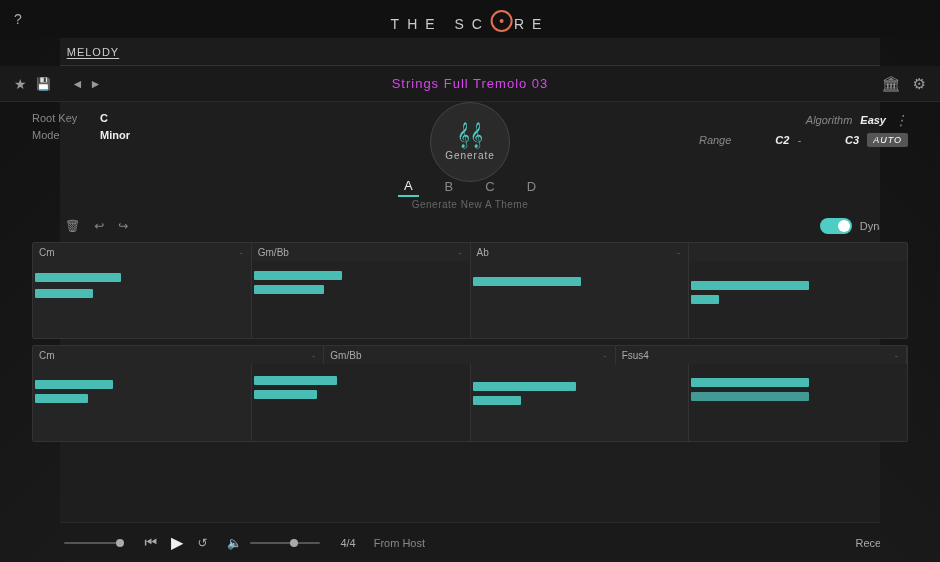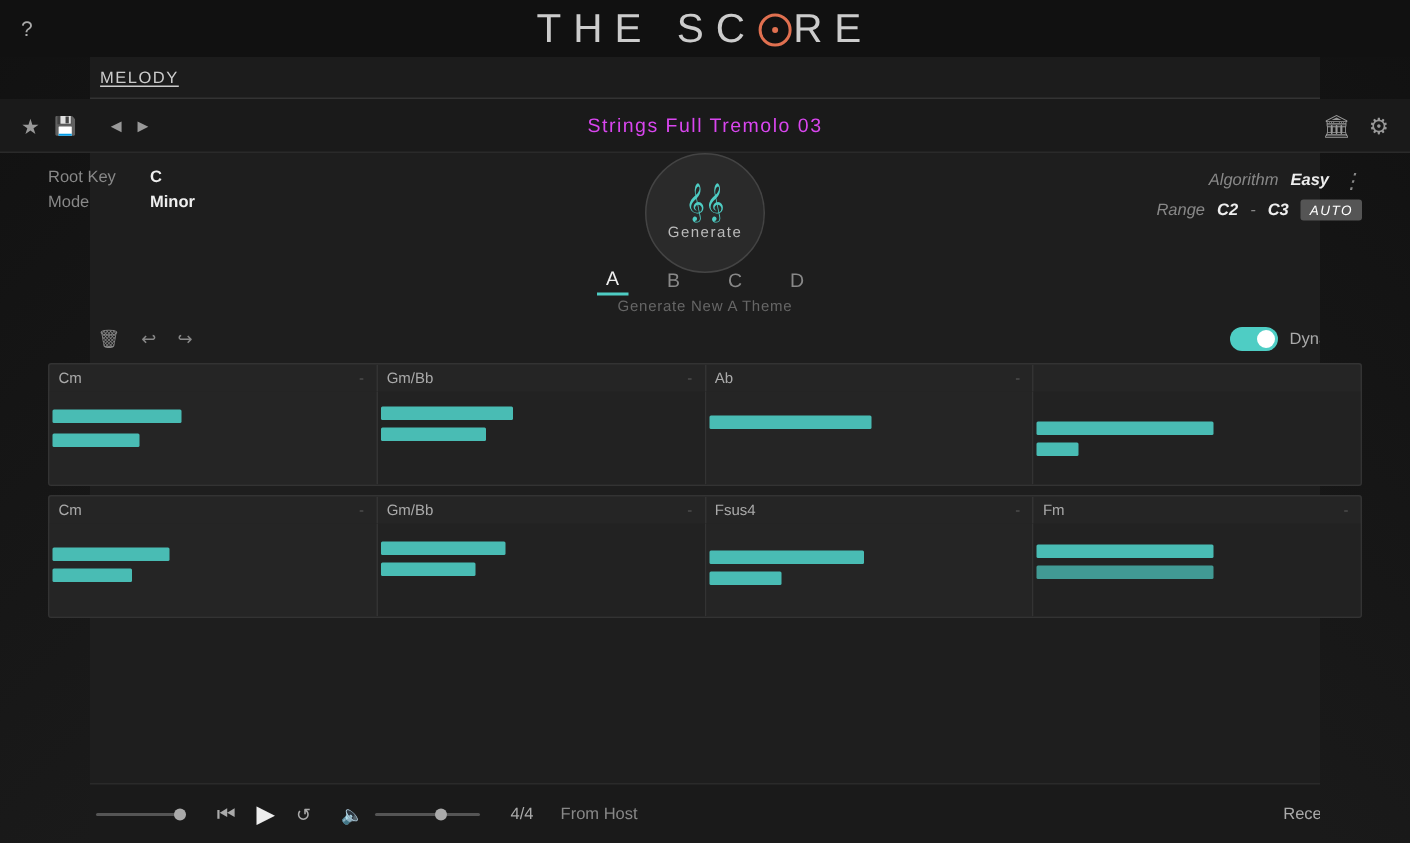--- a/index.html
+++ b/index.html
@@ -49,21 +49,21 @@
     }
     .top-bar .question-mark {
       color: #aaa;
       font-size: 14px;
       cursor: pointer;
     }
     .app-title {
       position: absolute;
       left: 50%;
       transform: translateX(-50%);
-      font-size: 27px;
+      font-size: 14px;
       letter-spacing: 8px;
       font-weight: 300;
       color: #ddd;
     }
     
     .o-circle {
       display: inline-block;
       width: 22px;
       height: 22px;
       border: 2px solid #e07050;
@@ -239,20 +239,21 @@
     .algo-value {
       font-size: 11px;
       color: #eee;
       font-weight: bold;
     }
     .menu-dots { color: #888; font-size: 14px; cursor: pointer; }
     .range-value {
       font-size: 11px;
       color: #eee;
       font-weight: bold;
+      margin-left: 36px;
     }
     .range-dash { color: #888; font-size: 11px; }
     .auto-btn {
       background: #555;
       color: #fff;
       font-size: 9px;
       padding: 2px 6px;
       border-radius: 2px;
       letter-spacing: 1px;
       cursor: pointer;
@@ -329,21 +330,21 @@
     
     .piano-roll-container {
       display: flex;
       flex-direction: column;
       gap: 6px;
     }
     .piano-roll {
       background: #252525;
       border: 1px solid #333;
       border-radius: 2px;
-      height: 82px;
+      height: 97px;
       position: relative;
       overflow: hidden;
     }
 
     
     .chord-labels {
       display: flex;
       position: absolute;
       top: 0; left: 0; right: 0;
       height: 18px;
@@ -577,21 +578,20 @@
             <div class="note-bar" style="left:2px;top:34px;width:28px;height:9px;background:#4ecdc4;opacity:0.9;"></div>
           </div>
         </div>
       </div>
 
       <div class="piano-roll">
         <div class="chord-labels">
           <div class="chord-cell">Cm</div>
           <div class="chord-cell">Gm/Bb</div>
           <div class="chord-cell">Fsus4</div>
-          <div class="chord-cell" style="border-right:none;">Fm</div>
         </div>
         <div class="grid-area">
           <div class="grid-segment">
             <div class="note-bar" style="left:2px;top:16px;width:78px;height:9px;background:#4ecdc4;opacity:0.9;"></div>
             <div class="note-bar" style="left:2px;top:30px;width:53px;height:9px;background:#4ecdc4;opacity:0.9;"></div>
           </div>
           <div class="grid-segment">
             <div class="note-bar" style="left:2px;top:12px;width:83px;height:9px;background:#4ecdc4;opacity:0.9;"></div>
             <div class="note-bar" style="left:2px;top:26px;width:63px;height:9px;background:#4ecdc4;opacity:0.9;"></div>
           </div>

